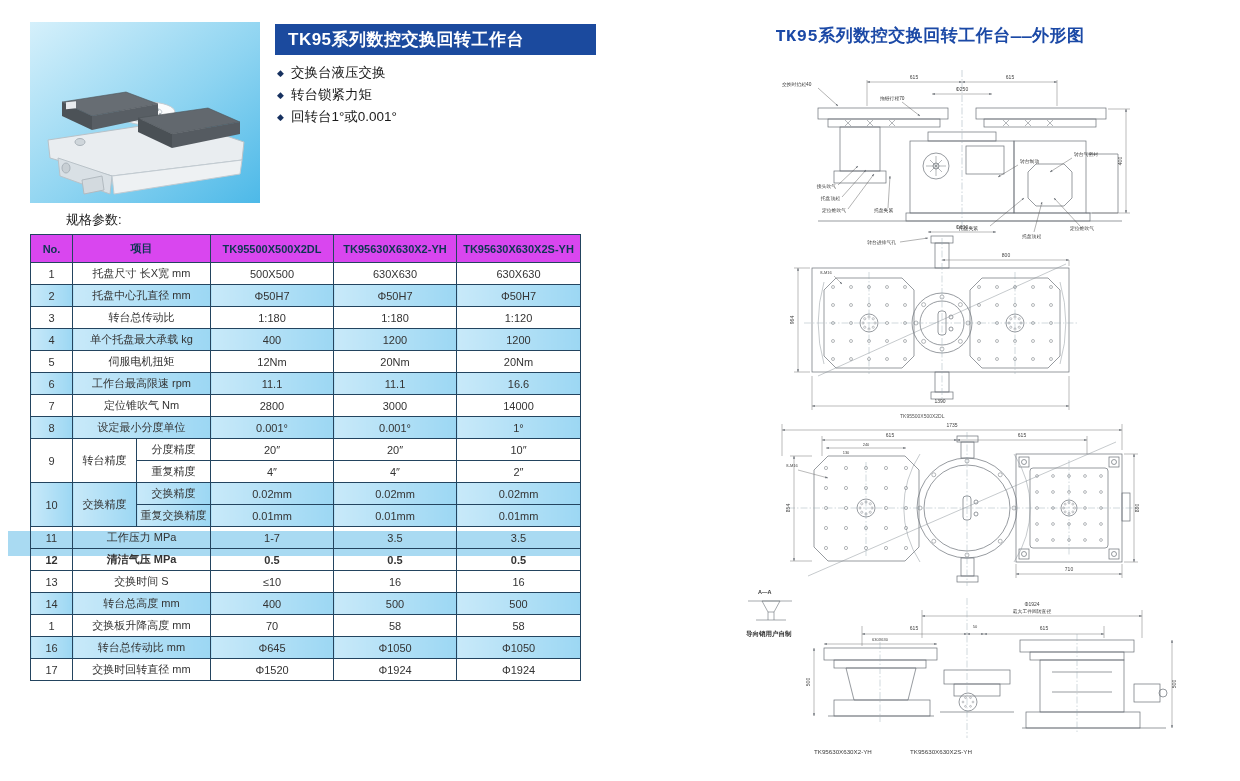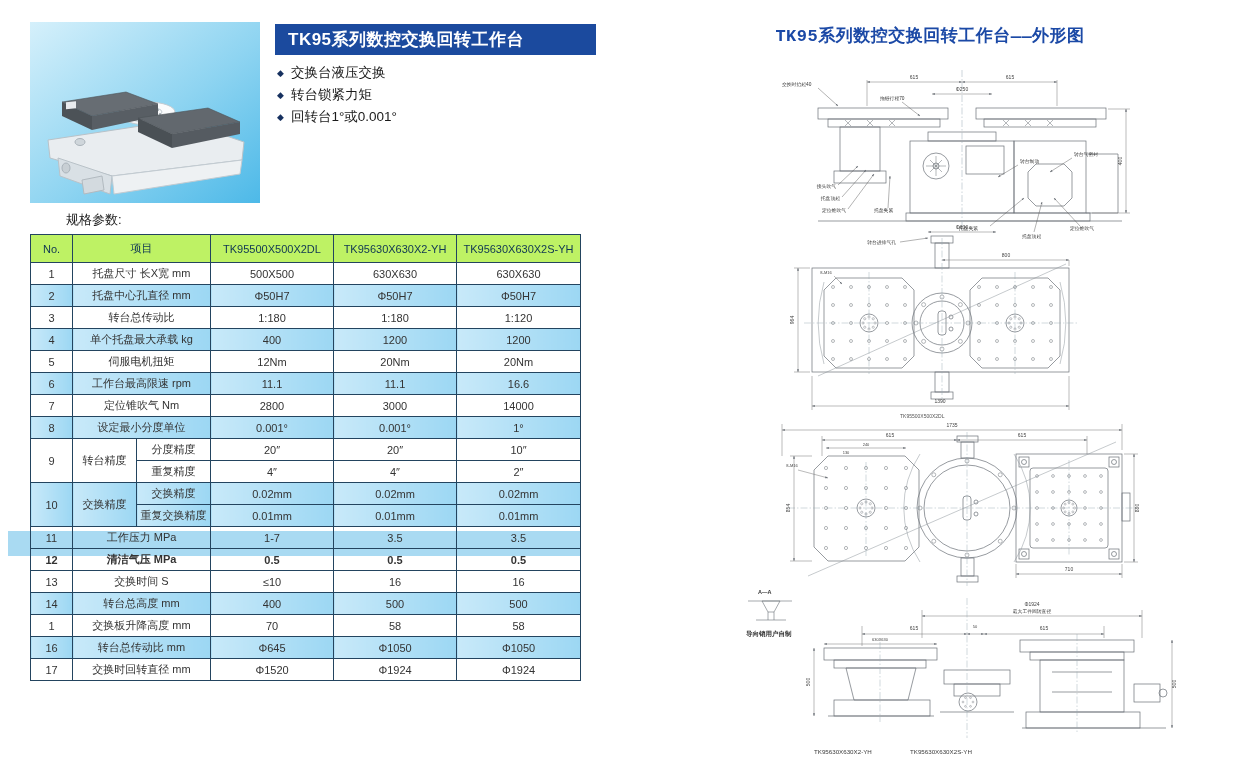--- a/index.html
+++ b/index.html
@@ -15,21 +15,21 @@
   .bullet{display:flex;align-items:center;height:22px;font-size:13.5px;color:#1a1a1a;}
   .bullet .dia{color:#16305f;font-size:9px;margin-right:7px;line-height:1;}
   .specs-label{position:absolute;left:30px;top:211px;font-size:13px;color:#222;margin-left:36px;}
 
   .hl-band{position:absolute;left:8px;top:531px;width:572px;height:25px;background:#a9daf2;}
 
   table.spec{position:absolute;left:30px;top:234px;width:550px;border-collapse:collapse;
              table-layout:fixed;font-size:11px;color:#333;text-align:center;z-index:1;}
   .spec th,.spec td{border:1px solid #23445f;padding:0 2px;height:21px;overflow:hidden;
                     white-space:nowrap;font-weight:normal;}
-  .spec thead th{background:#bef264;height:27px;color:#0e3553;font-weight:normal;font-size:11px;}
+  .spec thead th{background:#d946ef;height:27px;color:#0e3553;font-weight:bold;font-size:11px;}
   .spec tr.shade td{background:linear-gradient(90deg,#c8e9f9,#9cd7f3);}
   .spec tr.hl td{background:transparent;font-weight:bold;}
 
   
   .right-title{position:absolute;left:630px;top:24px;width:600px;text-align:center;
                color:#1b49a6;font-weight:bold;font-size:17px;letter-spacing:.5px;font-family:Liberation Mono, monospace;}
   svg.drawing{position:absolute;left:622px;top:46px;}
   .drawing text{fill:#3c4248;font-family:"Liberation Sans",sans-serif;}
   .drawing .dim{font-size:5px;text-anchor:middle;fill:#444;}
   .drawing .dimsm{font-size:4px;text-anchor:middle;fill:#444;}

